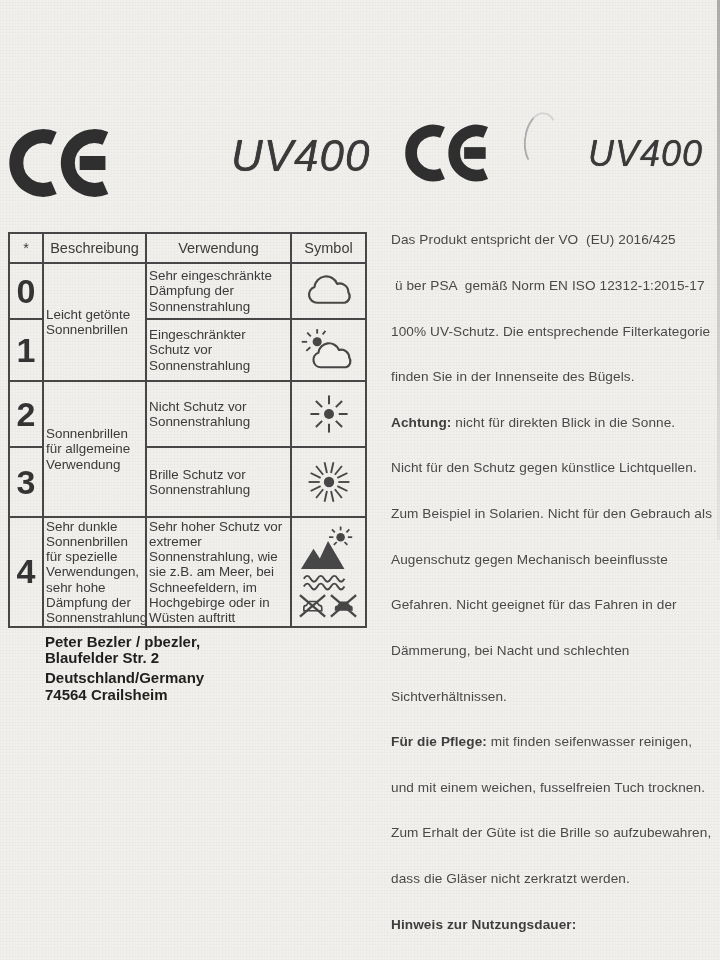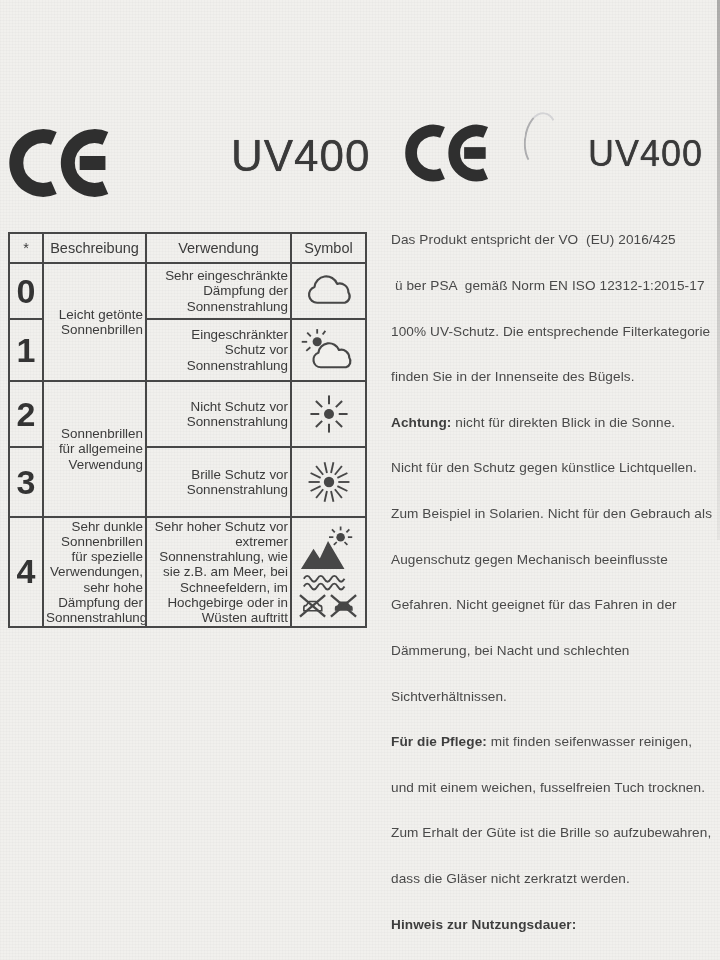--- a/index.html
+++ b/index.html
@@ -14,35 +14,35 @@
   }
   .edge-right{position:absolute;right:0;top:0;width:3px;height:540px;
     background:linear-gradient(to bottom, rgba(70,70,70,.4), rgba(120,120,120,.08));}
   
   .ce{position:absolute;}
   .ce svg{display:block;width:100%;height:100%;}
   .ce-left{left:8px;top:127px;width:112px;height:72px;}
   .ce-right{left:404px;top:123px;width:94px;height:60px;}
   
   .uv{position:absolute;font-weight:400;color:#3a3a3a;letter-spacing:1px;line-height:1;
-      text-shadow:0 0 0.7px #3a3a3a;}
+      text-shadow:0 0 0.7px #3a3a3a;font-style:italic;}
   .uv-left{left:231px;top:134px;font-size:44px;}
   .uv-right{left:588px;top:136px;font-size:36px;}
   
   .punch{position:absolute;left:524px;top:112px;width:30px;height:52px;border-radius:50%;
     border:2.5px solid transparent;border-left-color:#a3a3a6;border-top-color:#cfcfd2;
     transform:rotate(7deg);opacity:.85;}
   
   table.cat{position:absolute;left:8px;top:232px;width:357px;border-collapse:collapse;
     table-layout:fixed;color:#3b3b3b;}
   table.cat th, table.cat td{border:2px solid #474747;padding:1px 2px;overflow:hidden;}
   table.cat th{font-weight:400;font-size:14.5px;height:26px;}
   th.star{font-size:20px;font-weight:700;}
   td.grade{font-size:34px;font-weight:700;text-align:center;color:#343434;}
-  td.besch, td.verw{font-size:13.4px;line-height:1.13;text-align:right;vertical-align:middle;}
+  td.besch, td.verw{font-size:13.4px;line-height:1.13;text-align:left;vertical-align:middle;}
   td.sym{text-align:center;vertical-align:middle;}
   td.sym svg{display:inline-block;vertical-align:middle;}
   tr.r0 td{height:52px;} tr.r1 td{height:58px;} tr.r2 td{height:62px;}
   tr.r3 td{height:66px;} tr.r4 td{height:104px;}
   .stroke{stroke:#474747;fill:none;}
   .fillink{fill:#474747;}
   
   .info{position:absolute;left:391px;top:202px;width:332px;font-size:13.6px;
     line-height:15.2px;color:#494949;white-space:pre;letter-spacing:.1px;}
   .info b{color:#3e3e3e;text-align:center;}
@@ -237,14 +237,20 @@
     <div class="iline"><b></b><span>Zum Erhalt der Güte ist die Brille so aufzubewahren,</span></div>
     <div class="iline"><b></b><span>dass die Gläser nicht zerkratzt werden.</span></div>
     <div class="iline"><b>Hinweis zur Nutzungsdauer:</b><span></span></div>
     
     
     
     
     
   </div>
 
+  <div class="mfr">
+    <div>Peter Bezler / pbezler,</div>
+    <div>Blaufelder Str. 2</div>
+    <div class="grp2">Deutschland/Germany</div>
+    <div>74564 Crailsheim</div>
+  </div>
 
 </div>
 
 </body></html>

